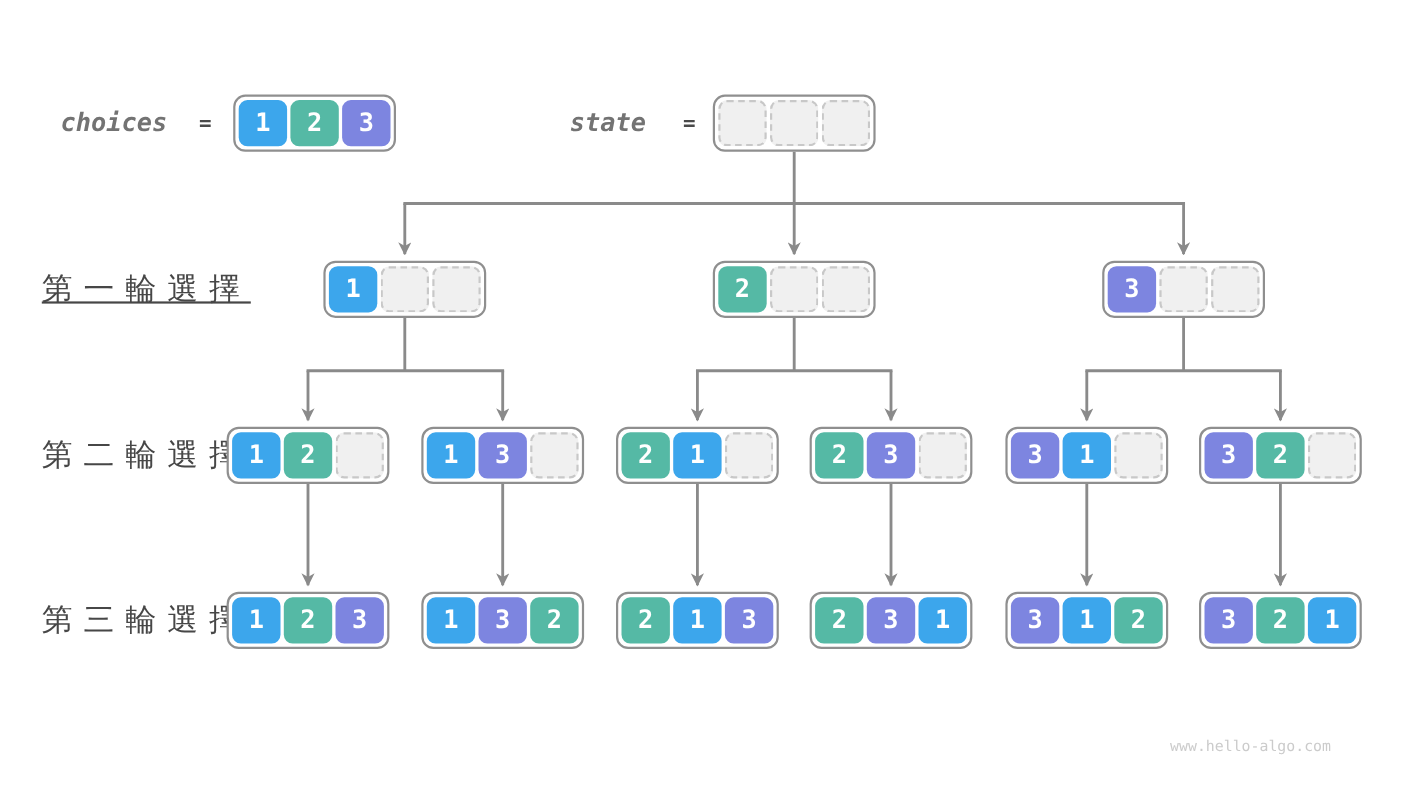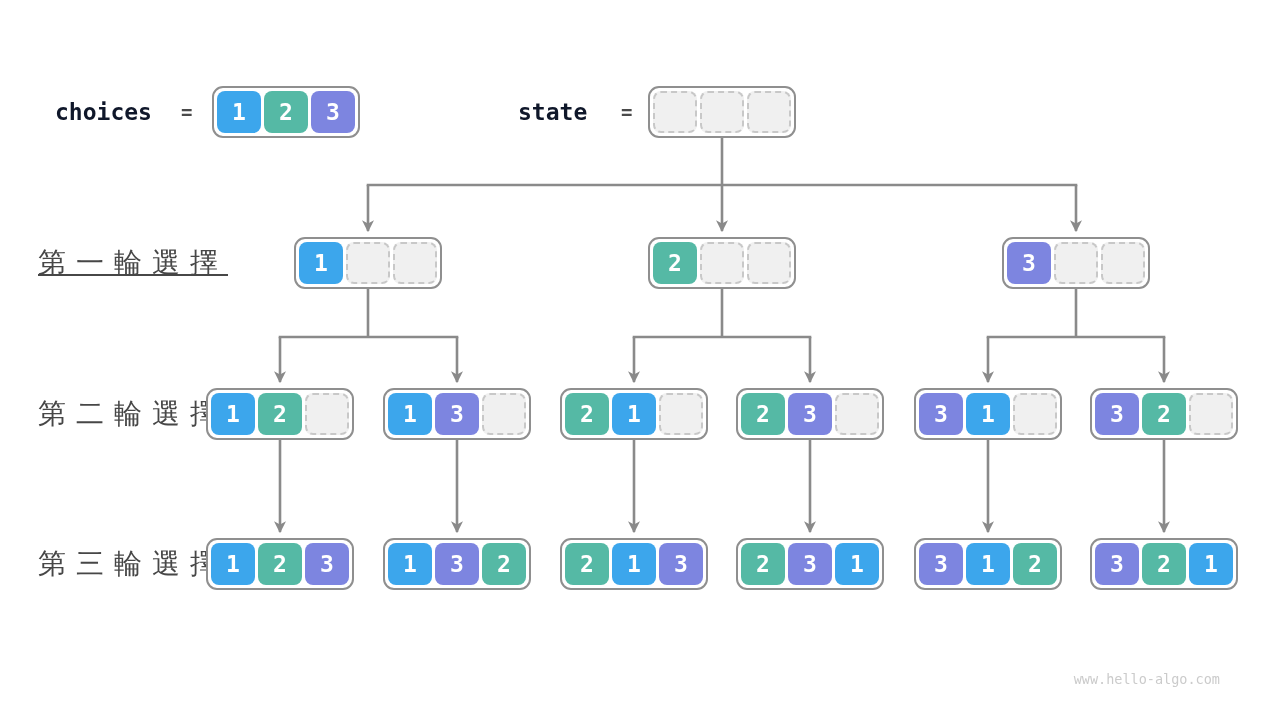--- a/index.html
+++ b/index.html
@@ -8,24 +8,25 @@
     width:1280px;height:720px;
     background:#ffffff;
     overflow:hidden;
     font-family:"Liberation Sans", sans-serif;
   }
   .abs{position:absolute;}
   .code-label{
     font-family:"DejaVu Sans Mono", monospace;
     font-weight:bold;
     font-size:23px;
-    color:#0f172a;
+    color:#737373;
     height:52px;
     display:flex;align-items:center;
     white-space:nowrap;
+    font-style:italic;
   }
   .equals{
     font-family:"DejaVu Sans Mono", monospace;
     font-weight:bold;
     font-size:19px;
     color:#4A4A4A;
     height:52px;
     display:flex;align-items:center;
   }
   .row-label{
@@ -206,14 +207,14 @@
         <div class="cell" style="background: rgb(60, 166, 236);">1</div>
         <div class="cell" style="background: rgb(85, 185, 165);">2</div>
       </div>
       <div class="node" style="left: 1090px; top: 538px;">
         <div class="cell" style="background: rgb(125, 133, 224);">3</div>
         <div class="cell" style="background: rgb(85, 185, 165);">2</div>
         <div class="cell" style="background: rgb(60, 166, 236);">1</div>
       </div>
     </div>
 
-  <div class="abs watermark" style="right:60px;top:671px;">www.hello-algo.com</div>
+  <div class="abs watermark" style="right:70px;top:671px;">www.hello-algo.com</div>
 </div>
 
 </body></html>

